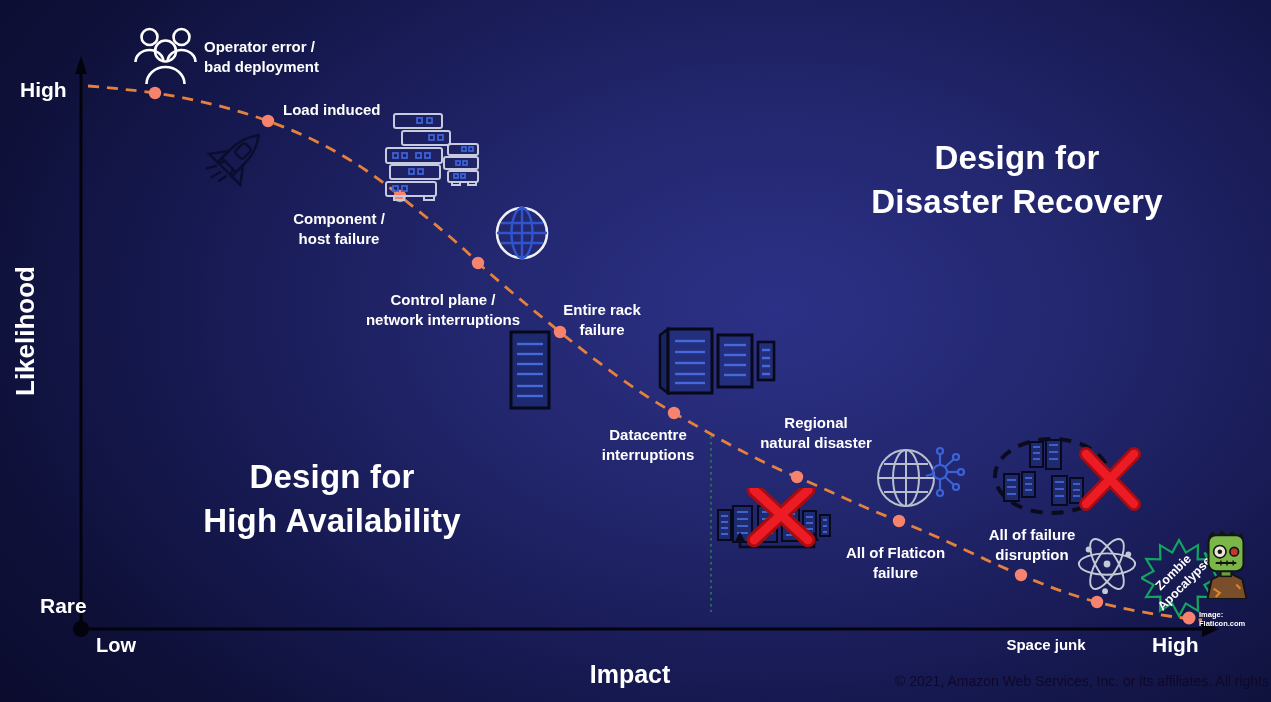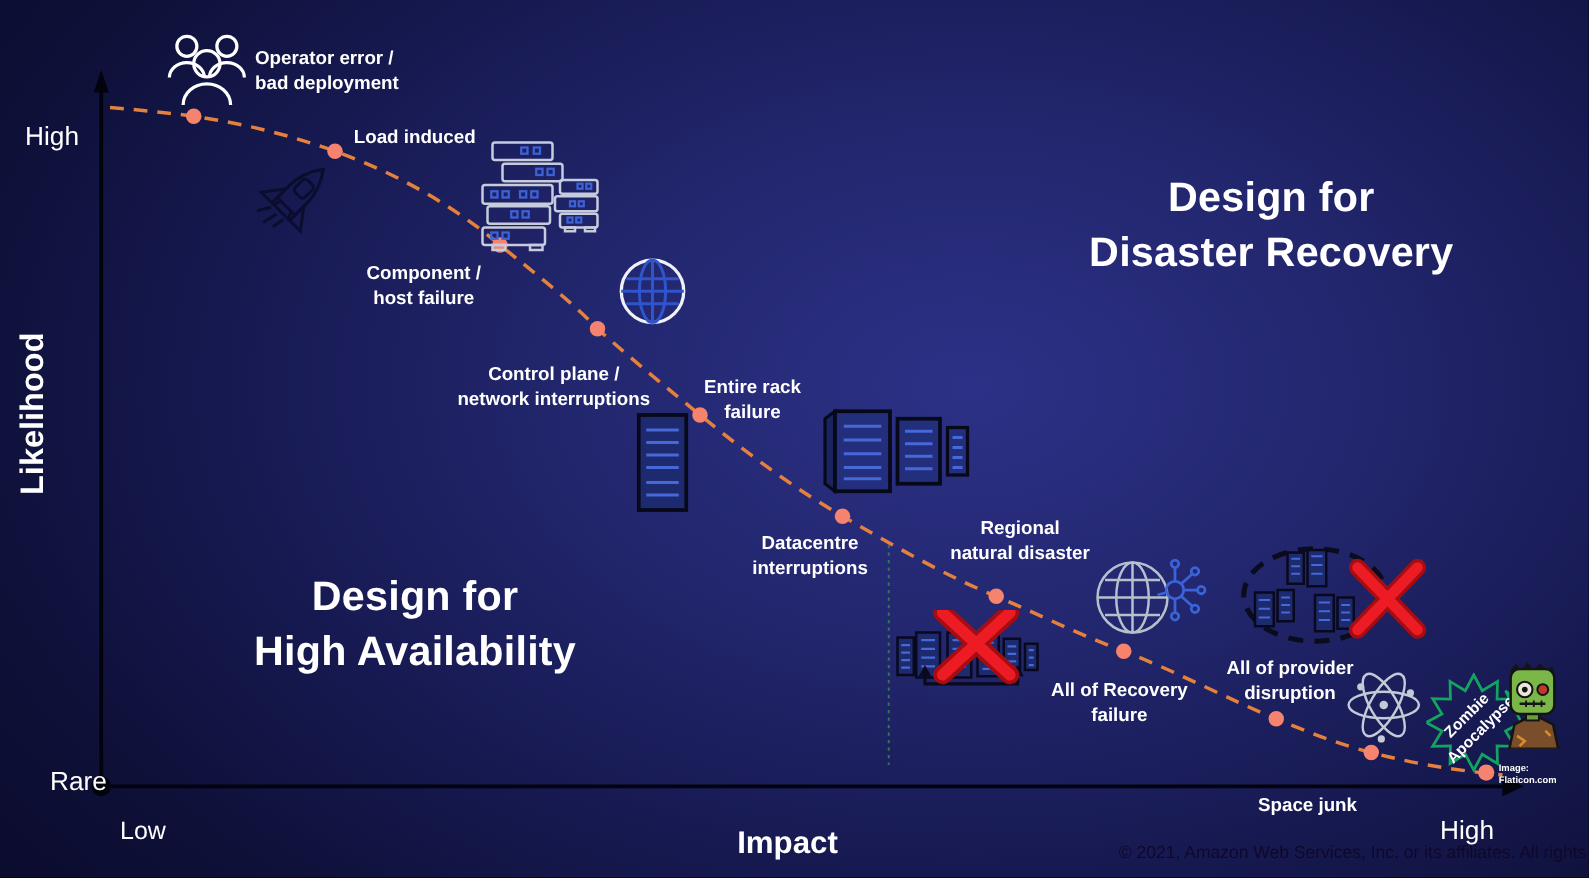--- a/index.html
+++ b/index.html
@@ -8,21 +8,21 @@
     font-family:"Liberation Sans",sans-serif;
     background:radial-gradient(ellipse 1000px 660px at 61% 44%,
       #2c3187 0%, #23276f 30%, #171a52 58%, #0e1038 82%, #0a0b2c 100%);
   }
   .abs{position:absolute;}
   svg{display:block;}
   .label{position:absolute;color:#ffffff;font-weight:700;font-size:15px;line-height:1.33;text-align:center;}
   .label.left{text-align:left;}
   .ln{display:block;}
   .zone-title{position:absolute;color:#ffffff;font-size:33px;line-height:1.33;text-align:center;font-weight:700;letter-spacing:.2px;}
-  .axis-cap{position:absolute;color:#ffffff;font-weight:400;margin-top:20px;}
+  .axis-cap{position:absolute;color:#ffffff;font-weight:700;}
   .ylab{position:absolute;left:-49px;top:316px;width:148px;height:30px;text-align:center;
         color:#fff;font-size:26px;font-weight:700;transform:rotate(-90deg);}
   .impact{position:absolute;left:530px;top:660px;width:200px;text-align:center;color:#fff;font-size:25px;font-weight:700;}
   .star-text{position:absolute;left:0;top:0;width:100%;height:100%;display:flex;flex-direction:column;
         align-items:center;justify-content:center;transform:rotate(-45deg);
         color:#fff;font-size:12.5px;font-weight:700;line-height:1.3;text-align:center;}
   .flaticon{position:absolute;left:1199px;top:610px;width:72px;color:#ffffff;font-size:7.5px;font-weight:600;}
   .copyright{position:absolute;right:2px;top:673px;color:#10082a;font-size:14px;font-weight:400;white-space:nowrap;}
 </style>
 </head>
@@ -335,25 +335,25 @@
   </div>
   <div class="label" style="left:588px;top:425px;width:120px;">
     <span class="ln">Datacentre</span>
     <span class="ln">interruptions</span>
   </div>
   <div class="label" style="left:741px;top:413px;width:150px;">
     <span class="ln">Regional</span>
     <span class="ln">natural disaster</span>
   </div>
   <div class="label" style="left:833px;top:543px;width:125px;">
-    <span class="ln">All of Recovery</span>
+    <span class="ln">All of Flaticon</span>
     <span class="ln">failure</span>
   </div>
   <div class="label" style="left:962px;top:525px;width:140px;">
-    <span class="ln">All of provider</span>
+    <span class="ln">All of failure</span>
     <span class="ln">disruption</span>
   </div>
   <div class="label" style="left:996px;top:603px;width:100px;margin-top:32px;">
     <span class="ln">Space junk</span>
   </div>
 
   <div class="ylab">Likelihood</div>
   <div class="axis-cap" style="left:20px;top:78px;font-size:21px;">High</div>
   <div class="axis-cap" style="left:40px;top:594px;font-size:21px;">Rare</div>
   <div class="axis-cap" style="left:96px;top:634px;font-size:20px;">Low</div>

